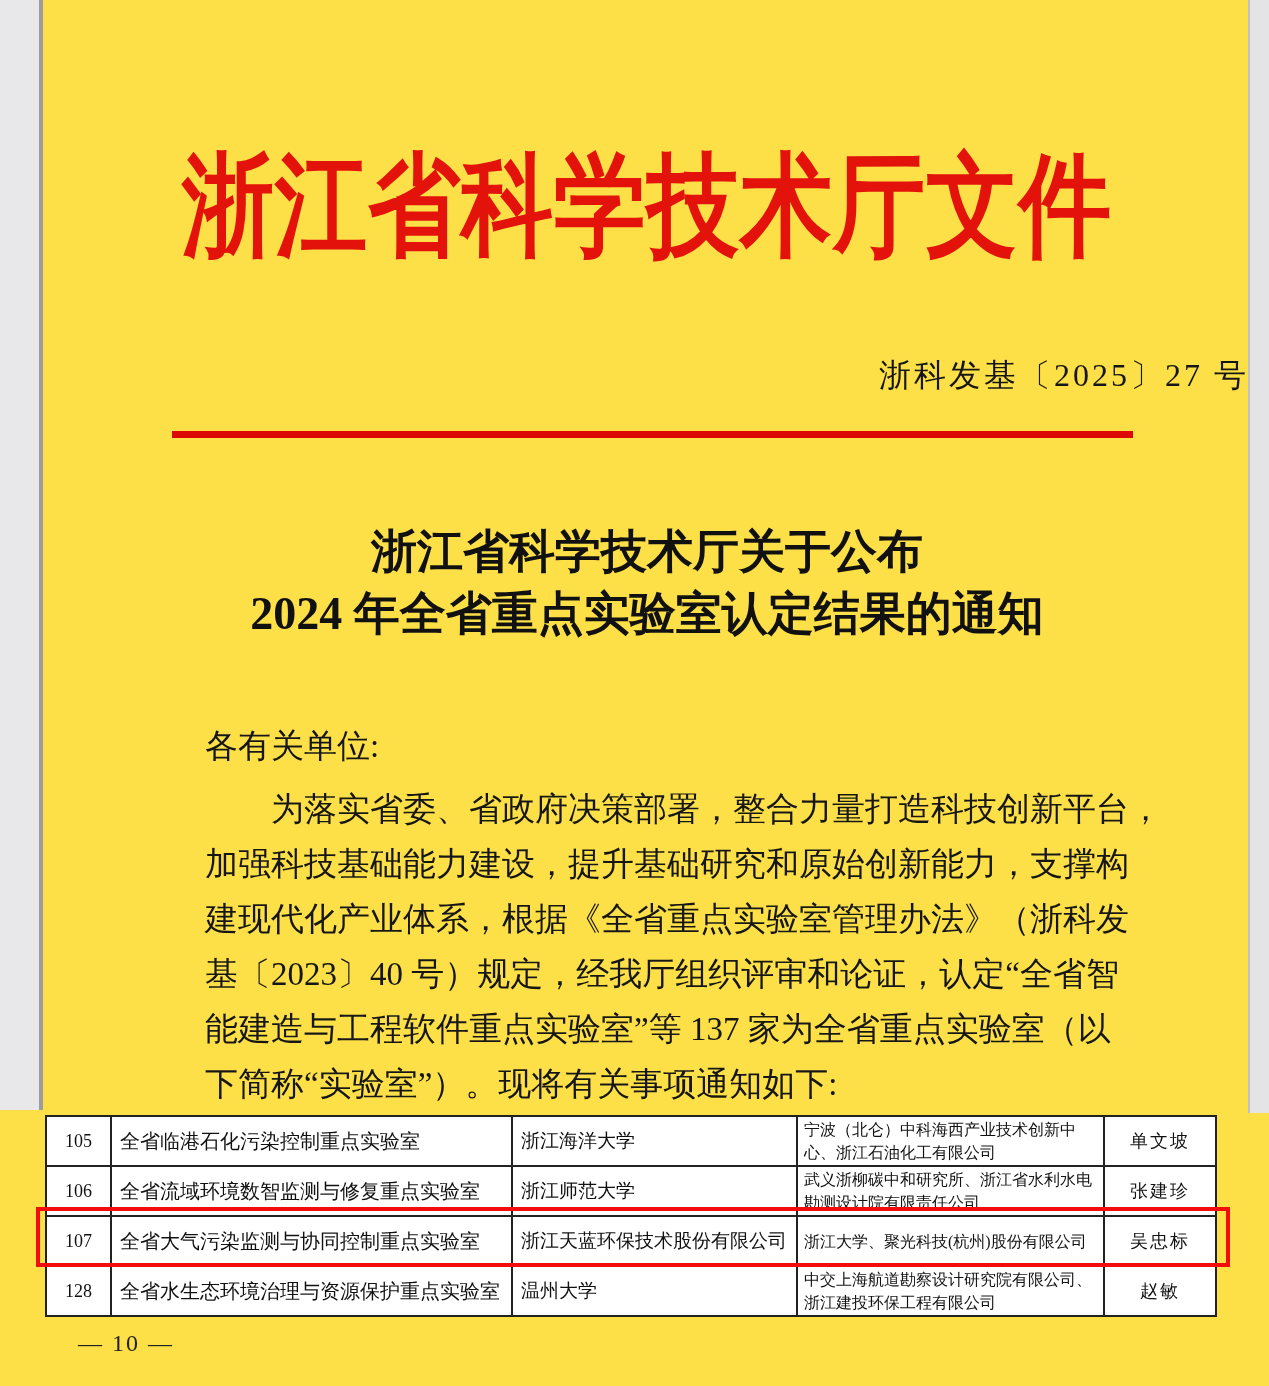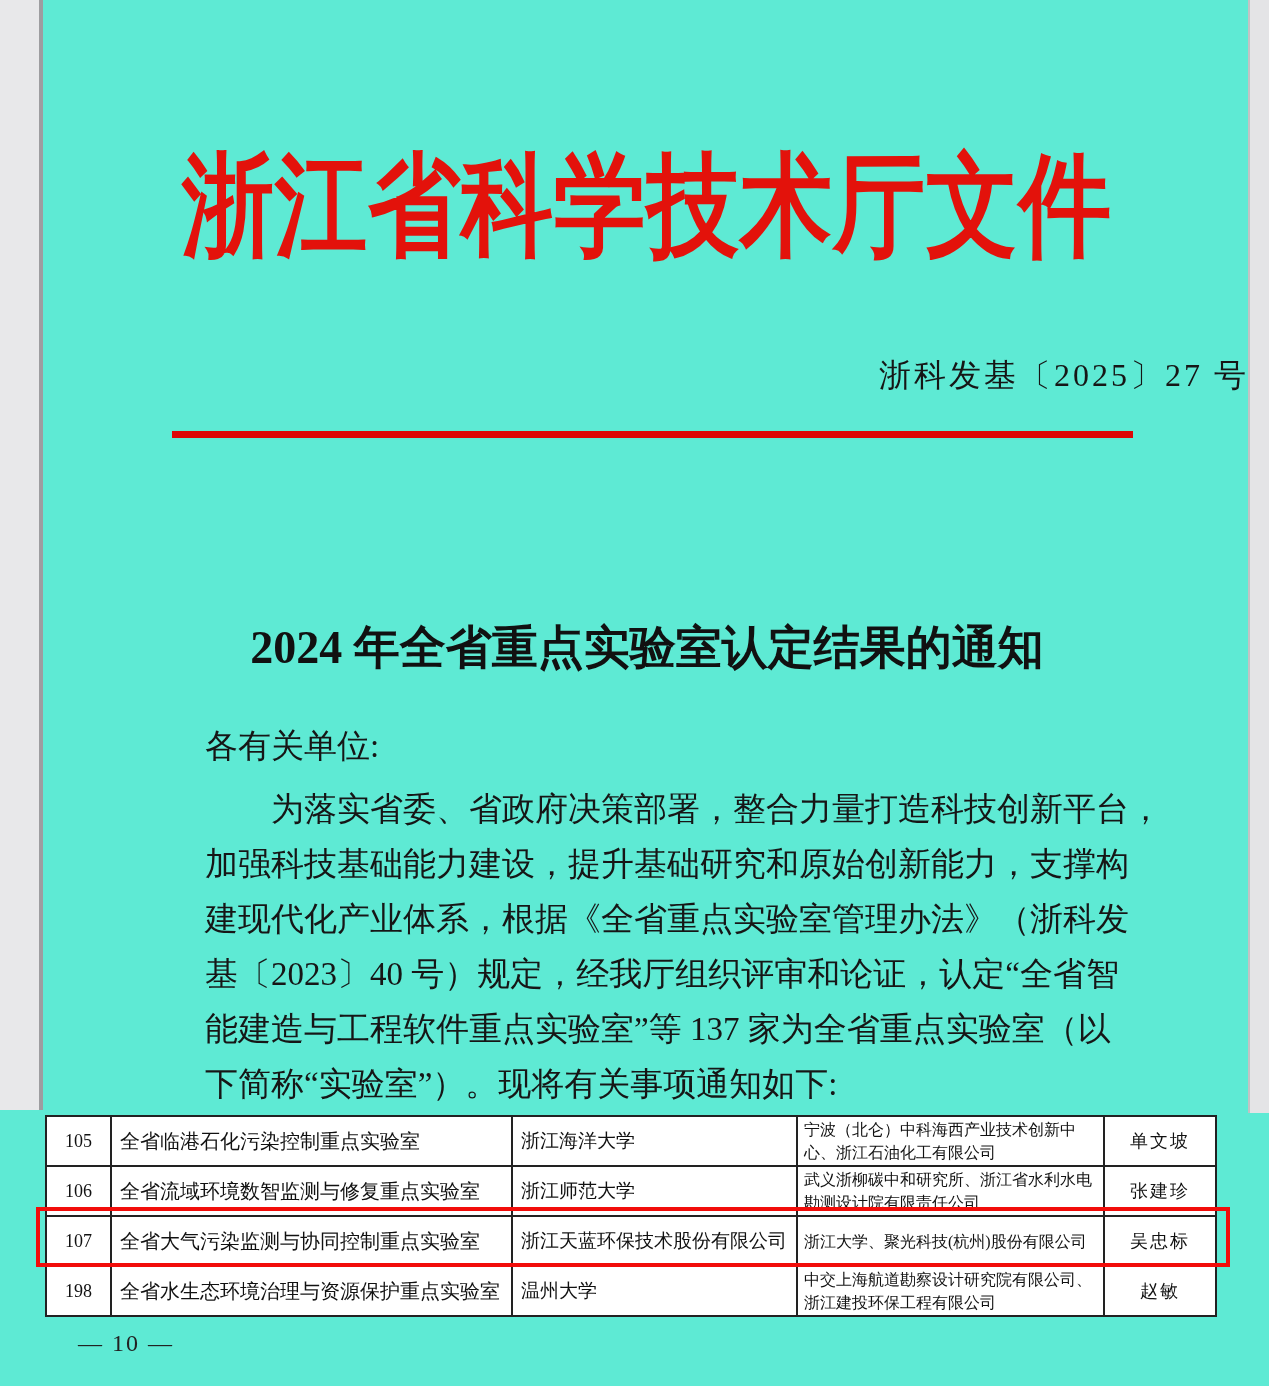--- a/index.html
+++ b/index.html
@@ -1,21 +1,21 @@
 <!DOCTYPE html>
 <html><head>
 <meta charset="utf-8">
 <style>
   * { margin: 0; padding: 0; box-sizing: border-box; }
   html, body { background: #ffffff; }
   .screen {
     position: relative;
     width: 1269px;
     height: 1386px;
-    background: #5eead4;
+    background: #fde047;
     overflow: hidden;
     font-family: "Liberation Serif", serif;
     color: #1c1c1c;
   }
   
   .strip-left {
     position: absolute; left: 0; top: 0; width: 43px; height: 1110px;
     background: #e8e8ea;
     border-right: 4px solid #9d9da0;
   }
@@ -43,21 +43,21 @@
     position: absolute; top: 431px; left: 172px; width: 961px; height: 7px;
     background: #dd0806;
   }
   .notice-title {
     position: absolute; left: 45px; width: 1204px;
     text-align: center;
     font-size: 46px; font-weight: bold; line-height: 1.1; color: #111111;
     white-space: nowrap;
   }
   .notice-line1 { top: 527px; }
-  .notice-line2 { top: 623px; }
+  .notice-line2 { top: 589px; }
   .salutation {
     position: absolute; top: 728px; left: 205px;
     font-size: 33px; line-height: 1.1; color: #161616;
   }
   .paragraph {
     position: absolute; top: 782px; left: 205px; width: 902px;
     font-size: 33px; color: #161616;
   }
   .para-line {
     line-height: 55px;
@@ -107,20 +107,21 @@
 
   <div class="strip-left"></div>
   <div class="strip-right"></div>
 
   <div class="red-header-title">浙江省科学技术厅文件</div>
 
   <div class="doc-number">浙科发基〔2025〕27 号</div>
 
   <div class="red-divider"></div>
 
+  <div class="notice-title notice-line1">浙江省科学技术厅关于公布</div>
   <div class="notice-title notice-line2">2024 年全省重点实验室认定结果的通知</div>
 
   <div class="salutation">各有关单位:</div>
 
   <div class="paragraph">
     <div class="para-line indent">为落实省委、省政府决策部署，整合力量打造科技创新平台，</div>
     <div class="para-line">加强科技基础能力建设，提升基础研究和原始创新能力，支撑构</div>
     <div class="para-line">建现代化产业体系，根据《全省重点实验室管理办法》（浙科发</div>
     <div class="para-line">基〔2023〕40 号）规定，经我厅组织评审和论证，认定“全省智</div>
     <div class="para-line">能建造与工程软件重点实验室”等 137 家为全省重点实验室（以</div>
@@ -144,21 +145,21 @@
         <td class="col-dir">张建珍</td>
       </tr>
       <tr>
         <td class="col-no">107</td>
         <td class="col-lab">全省大气污染监测与协同控制重点实验室</td>
         <td class="col-inst">浙江天蓝环保技术股份有限公司</td>
         <td class="col-part">浙江大学、聚光科技(杭州)股份有限公司</td>
         <td class="col-dir">吴忠标</td>
       </tr>
       <tr>
-        <td class="col-no">198</td>
+        <td class="col-no">128</td>
         <td class="col-lab">全省水生态环境治理与资源保护重点实验室</td>
         <td class="col-inst">温州大学</td>
         <td class="col-part">中交上海航道勘察设计研究院有限公司、浙江建投环保工程有限公司</td>
         <td class="col-dir">赵敏</td>
       </tr>
     </tbody>
   </table>
 
   <div class="highlight-box"></div>
 

